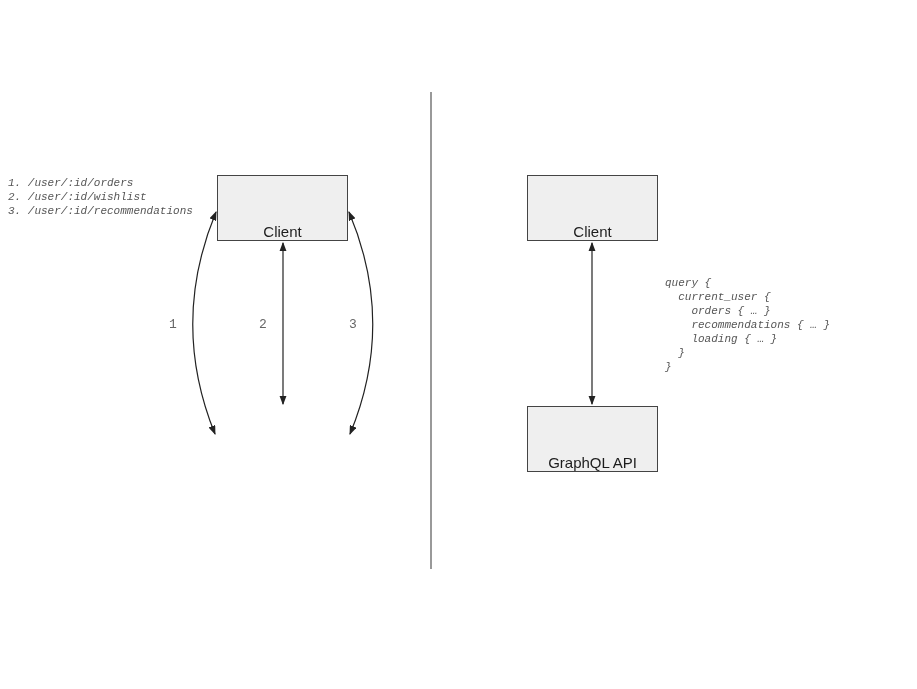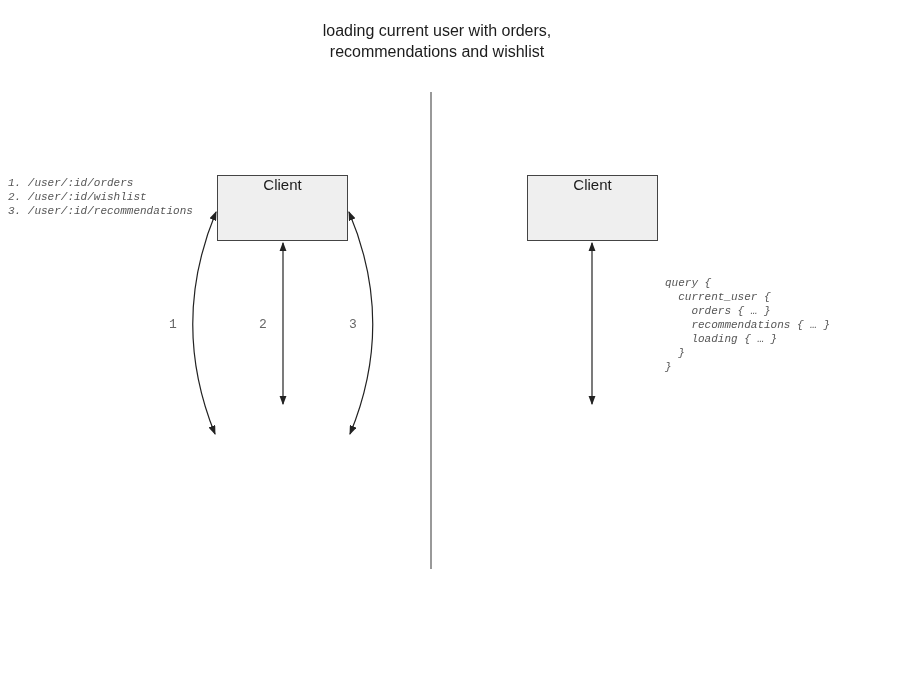--- a/index.html
+++ b/index.html
@@ -39,21 +39,21 @@
   .code.endpoints { left: 8px; top: 176px; }
   .code.query { left: 665px; top: 276px; }
   .node {
     position: absolute;
     width: 131px;
     height: 66px;
     box-sizing: border-box;
     background: var(--box-fill, #efefef);
     border: 1px solid var(--box-border, #444444);
     display: flex;
-    align-items: flex-start;
+    align-items: flex-end;
     justify-content: center;
     font-size: 15px;
     color: #1c1c1c;
   }
   .node.client-rest   { left: 217px; top: 175px; }
   .node.rest-api      { left: 217px; top: 406px; }
   .node.client-gql    { left: 527px; top: 175px; }
   .node.graphql-api   { left: 527px; top: 406px; }
   .arrow-num {
     position: absolute;
@@ -81,22 +81,20 @@
     stroke-width: 1.5;
     fill: none;
   }
   .arrowhead { fill: var(--arrow, #222222); }
 </style>
 </head>
 <body>
 
 <div id="canvas">
 
-  <div class="title">loading current user with orders,
-recommendations and wishlist</div>
 
   <pre class="code endpoints">1. /user/:id/orders
 2. /user/:id/wishlist
 3. /user/:id/recommendations</pre>
 
   <pre class="code query">query {
   current_user {
     orders { … }
     recommendations { … }
     loading { … }
@@ -123,18 +121,21 @@
 
   <div class="node client-rest">
     <span>Client</span>
   </div>
 
 
   <div class="node client-gql">
     <span>Client</span>
   </div>
 
+  <div class="node graphql-api">
+    <span>GraphQL API</span>
+  </div>
 
   <span class="arrow-num n1">1</span>
   <span class="arrow-num n2">2</span>
   <span class="arrow-num n3">3</span>
 
 </div>
 
 </body></html>

